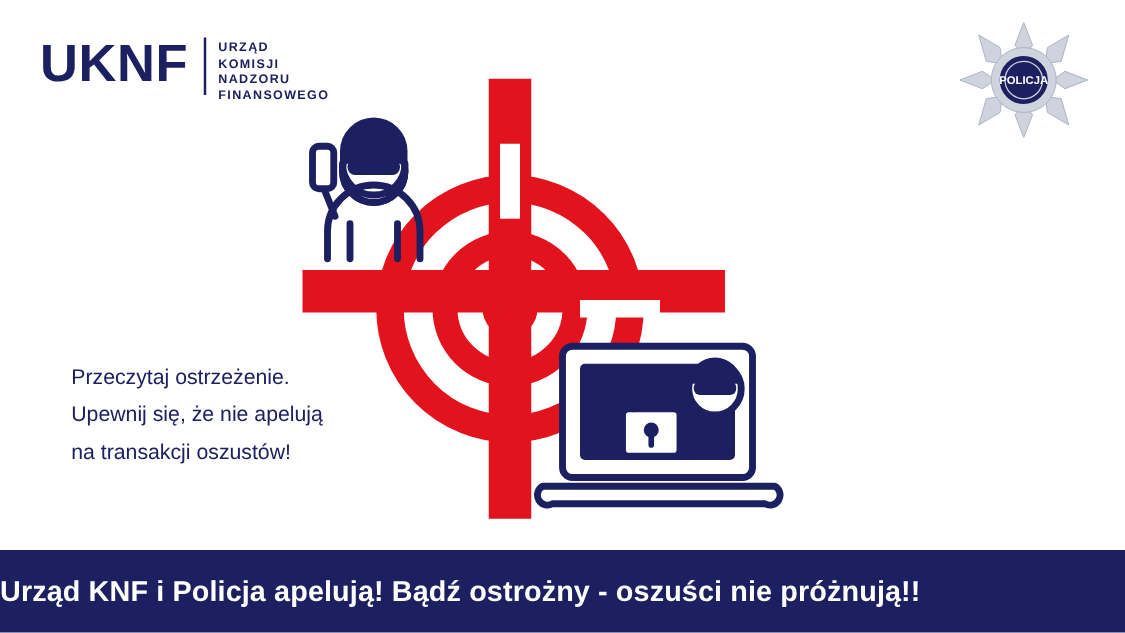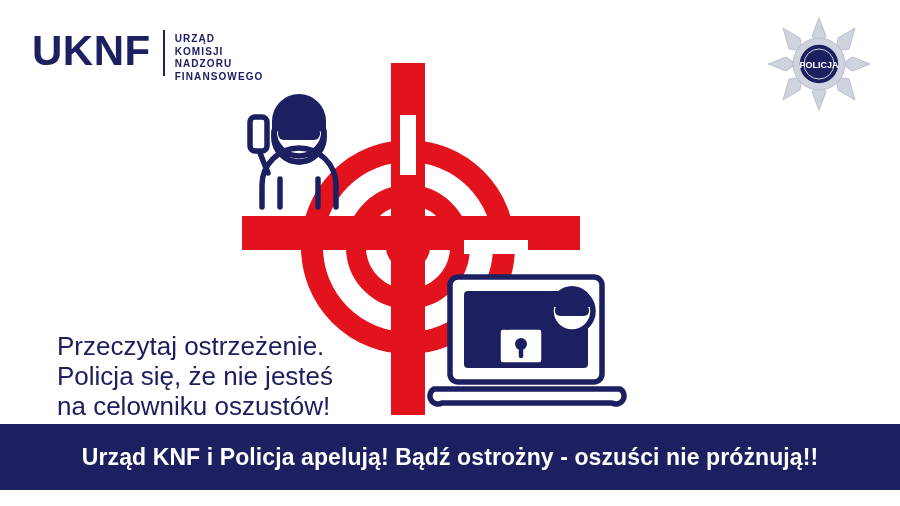--- a/index.html
+++ b/index.html
@@ -80,39 +80,38 @@
     font-size: 21.5px;
     line-height: 30px;
     font-weight: normal;
     color: #1d2060;
   }
   .msg-warning {
     position: absolute;
     left: 57px;
     top: 287px;
     width: 320px;
-    font-size: 26px;
+    font-size: 17px;
     line-height: 30px;
     font-weight: normal;
     color: #1d2060;
-    margin-top: 44px;
   }
   .msg-line { display: block; white-space: nowrap; }
 
   
   .banner {
     position: absolute;
     left: 0;
-    bottom: 16px;
+    bottom: 0;
     width: 900px;
     height: 66px;
     background: #1d2060;
     display: flex;
     align-items: center;
-    justify-content: center;
+    justify-content: flex-start;
   }
   .banner-text {
     color: #ffffff;
     font-size: 23px;
     font-weight: bold;
     letter-spacing: 0.1px;
     white-space: nowrap;
   }
 </style>
 </head>
@@ -200,21 +199,21 @@
         <circle cx="344" cy="256" r="21" fill="#ffffff" stroke="#1d2060"></circle>
         <path d="M323 252 a21 21 0 0 1 42 0 z" fill="#1d2060" stroke="none"></path>
         <rect x="327" y="250" width="34" height="11" rx="5" fill="#1d2060" stroke="none"></rect>
       </g>
     </g>
   </svg>
 
 
   <div class="msg-warning">
     <span class="msg-line">Przeczytaj ostrzeżenie.</span>
-    <span class="msg-line">Policja się, że nie jesteś</span>
-    <span class="msg-line">na celowniku oszustów!</span>
+    <span class="msg-line">Upewnij się, że nie apelują</span>
+    <span class="msg-line">na transakcji oszustów!</span>
   </div>
 
   <div class="banner">
     <div class="banner-text">Urząd KNF i Policja apelują! Bądź ostrożny - oszuści nie próżnują!!</div>
   </div>
 
 </div>
 
 </body></html>

